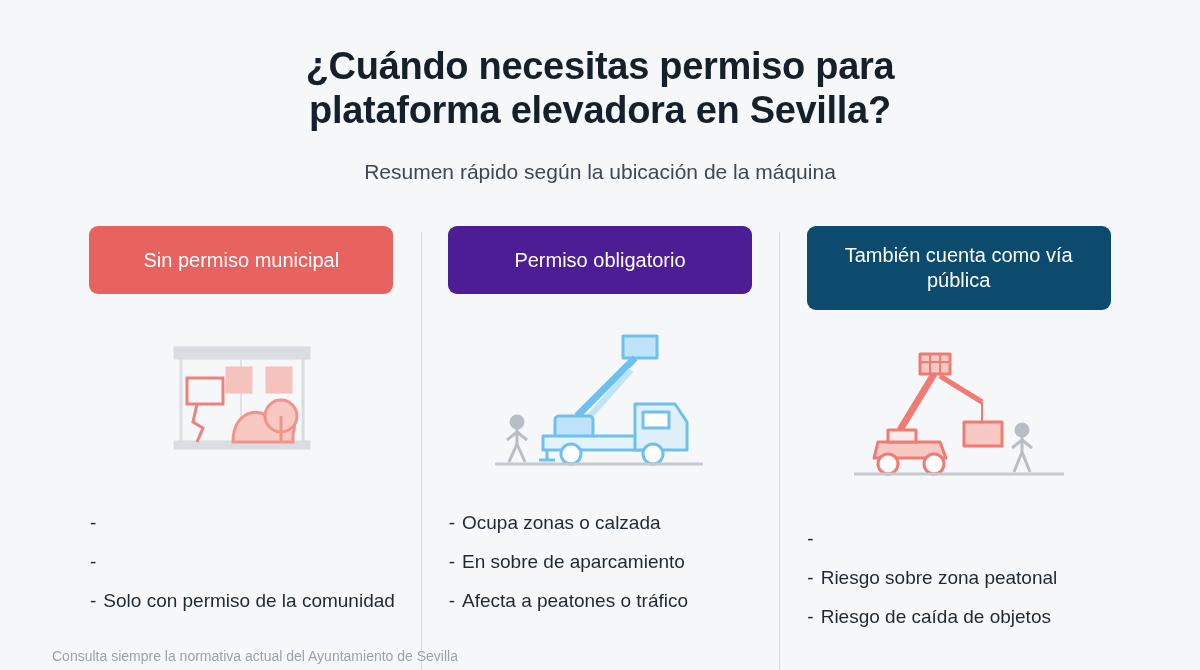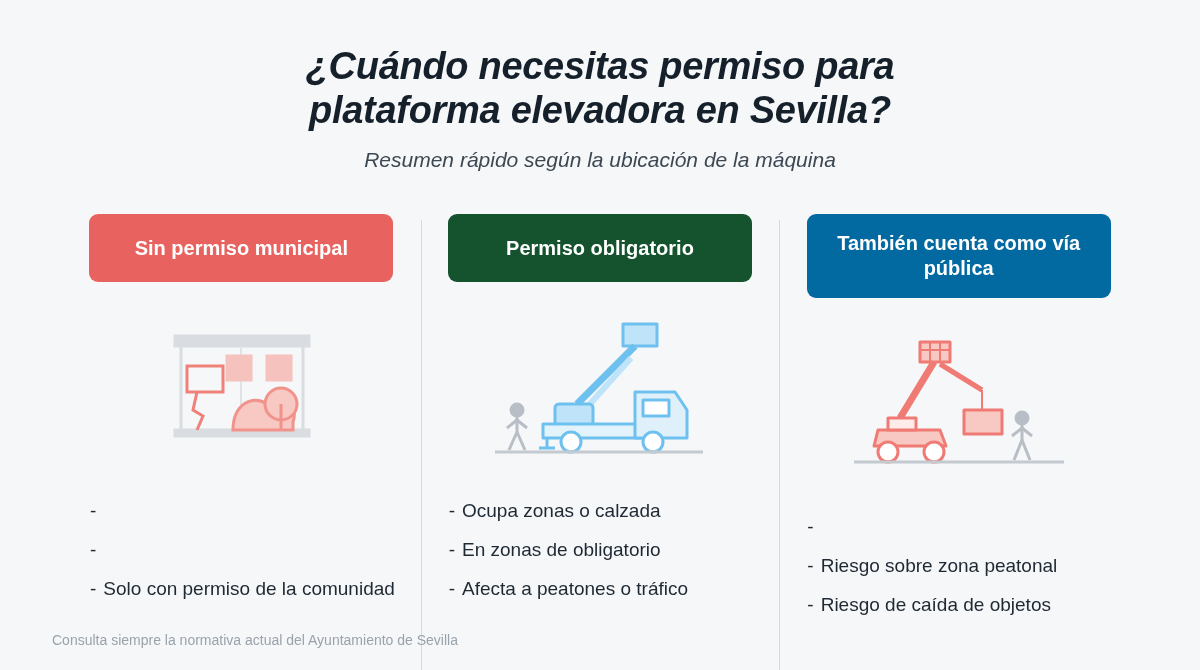--- a/index.html
+++ b/index.html
@@ -16,35 +16,34 @@
   }
   .page {
     position: relative;
     width: 1200px;
     height: 670px;
     box-sizing: border-box;
   }
   .header {
     text-align: center;
     padding-top: 44px;
-    font-style: italic;
   }
   .title {
     font-size: 38px;
     font-weight: bold;
     line-height: 1.16;
     letter-spacing: -0.3px;
     color: #15202b;
     margin: 0 auto;
     max-width: 780px;
   }
   .subtitle {
     font-size: 21px;
     color: #3d4852;
-    margin-top: 16px;
+    margin-top: 28px;
     font-weight: normal;
   }
   .columns {
     display: flex;
     margin-top: 42px;
     padding: 0 62px;
     box-sizing: border-box;
     position: relative;
   }
   .col {
@@ -64,21 +63,21 @@
     bottom: -40px;
     width: 1px;
     background: #d3d9de;
   }
   .badge {
     width: 304px;
     box-sizing: border-box;
     border-radius: 9px;
     color: #ffffff;
     font-size: 20px;
-    font-weight: bold;
+    font-weight: normal;
     text-align: center;
     padding: 17px 10px;
     line-height: 1.25;
     min-height: 68px;
     display: flex;
     align-items: center;
     justify-content: center;
   }
   .art {
     height: 160px;
@@ -100,21 +99,21 @@
     line-height: 1.42;
     margin-bottom: 12px;
   }
   .dash {
     margin-right: 7px;
     color: #1f2933;
   }
   .footer {
     position: absolute;
     left: 52px;
-    bottom: 22px;
+    bottom: 6px;
     font-size: 14px;
     color: #9aa3ab;
   }
 </style>
 </head>
 <body>
 
 <div class="page">
 
   <div class="header">
@@ -155,21 +154,21 @@
             <span class="dash">-</span>
           </div>
         <div class="bullet">
             <span class="dash">-</span>
             <span>Solo con permiso de la comunidad</span>
           </div>
       </div>
     </div>
 
     <div class="col">
-      <div class="badge" style="background:#14532d">Permiso obligatorio</div>
+      <div class="badge" style="background:#4c1d95">Permiso obligatorio</div>
       <div class="art">
         <svg width="230" height="150" viewBox="0 0 230 150">
           <g stroke="#6ec1ef" fill="none" stroke-width="3" stroke-linejoin="round">
             <rect x="138" y="6" width="34" height="22" fill="#bfe3f8" stroke="#6ec1ef"></rect>
             <path d="M150 28 L92 86" stroke="#6ec1ef" stroke-width="7"></path>
             <path d="M96 96 L146 40" stroke="#bfe3f8" stroke-width="6"></path>
             <rect x="70" y="86" width="38" height="22" rx="4" fill="#bfe3f8" stroke="#6ec1ef"></rect>
             <rect x="58" y="106" width="110" height="14" fill="#e3f3fc" stroke="#6ec1ef"></rect>
             <path d="M150 74 L190 74 L202 92 L202 120 L150 120 Z" fill="#dff0fb" stroke="#6ec1ef"></path>
             <rect x="158" y="82" width="26" height="16" fill="#ffffff" stroke="#6ec1ef"></rect>
@@ -189,31 +188,31 @@
           </g>
         </svg>
       </div>
       <div class="bullets">
         <div class="bullet">
             <span class="dash">-</span>
             <span>Ocupa zonas o calzada</span>
           </div>
         <div class="bullet">
             <span class="dash">-</span>
-            <span>En zonas de obligatorio</span>
+            <span>En sobre de aparcamiento</span>
           </div>
         <div class="bullet">
             <span class="dash">-</span>
             <span>Afecta a peatones o tráfico</span>
           </div>
       </div>
     </div>
 
     <div class="col">
-      <div class="badge" style="background:#0369a1">También cuenta como vía pública</div>
+      <div class="badge" style="background:#0c4a6e">También cuenta como vía pública</div>
       <div class="art">
         <svg width="230" height="150" viewBox="0 0 230 150">
           <g stroke="#ef7b74" fill="none" stroke-width="3" stroke-linejoin="round">
             <rect x="76" y="8" width="30" height="20" fill="#f8c8c3" stroke="#ef7b74"></rect>
             <line x1="76" y1="16" x2="106" y2="16" stroke="#ef7b74" stroke-width="2"></line>
             <line x1="86" y1="8" x2="86" y2="28" stroke="#ef7b74" stroke-width="2"></line>
             <line x1="96" y1="8" x2="96" y2="28" stroke="#ef7b74" stroke-width="2"></line>
             <path d="M90 28 L56 84" stroke="#ef7b74" stroke-width="7"></path>
             <path d="M96 30 L138 56" stroke="#ef7b74" stroke-width="5"></path>
             <line x1="138" y1="56" x2="138" y2="76" stroke="#ef7b74" stroke-width="2"></line>

